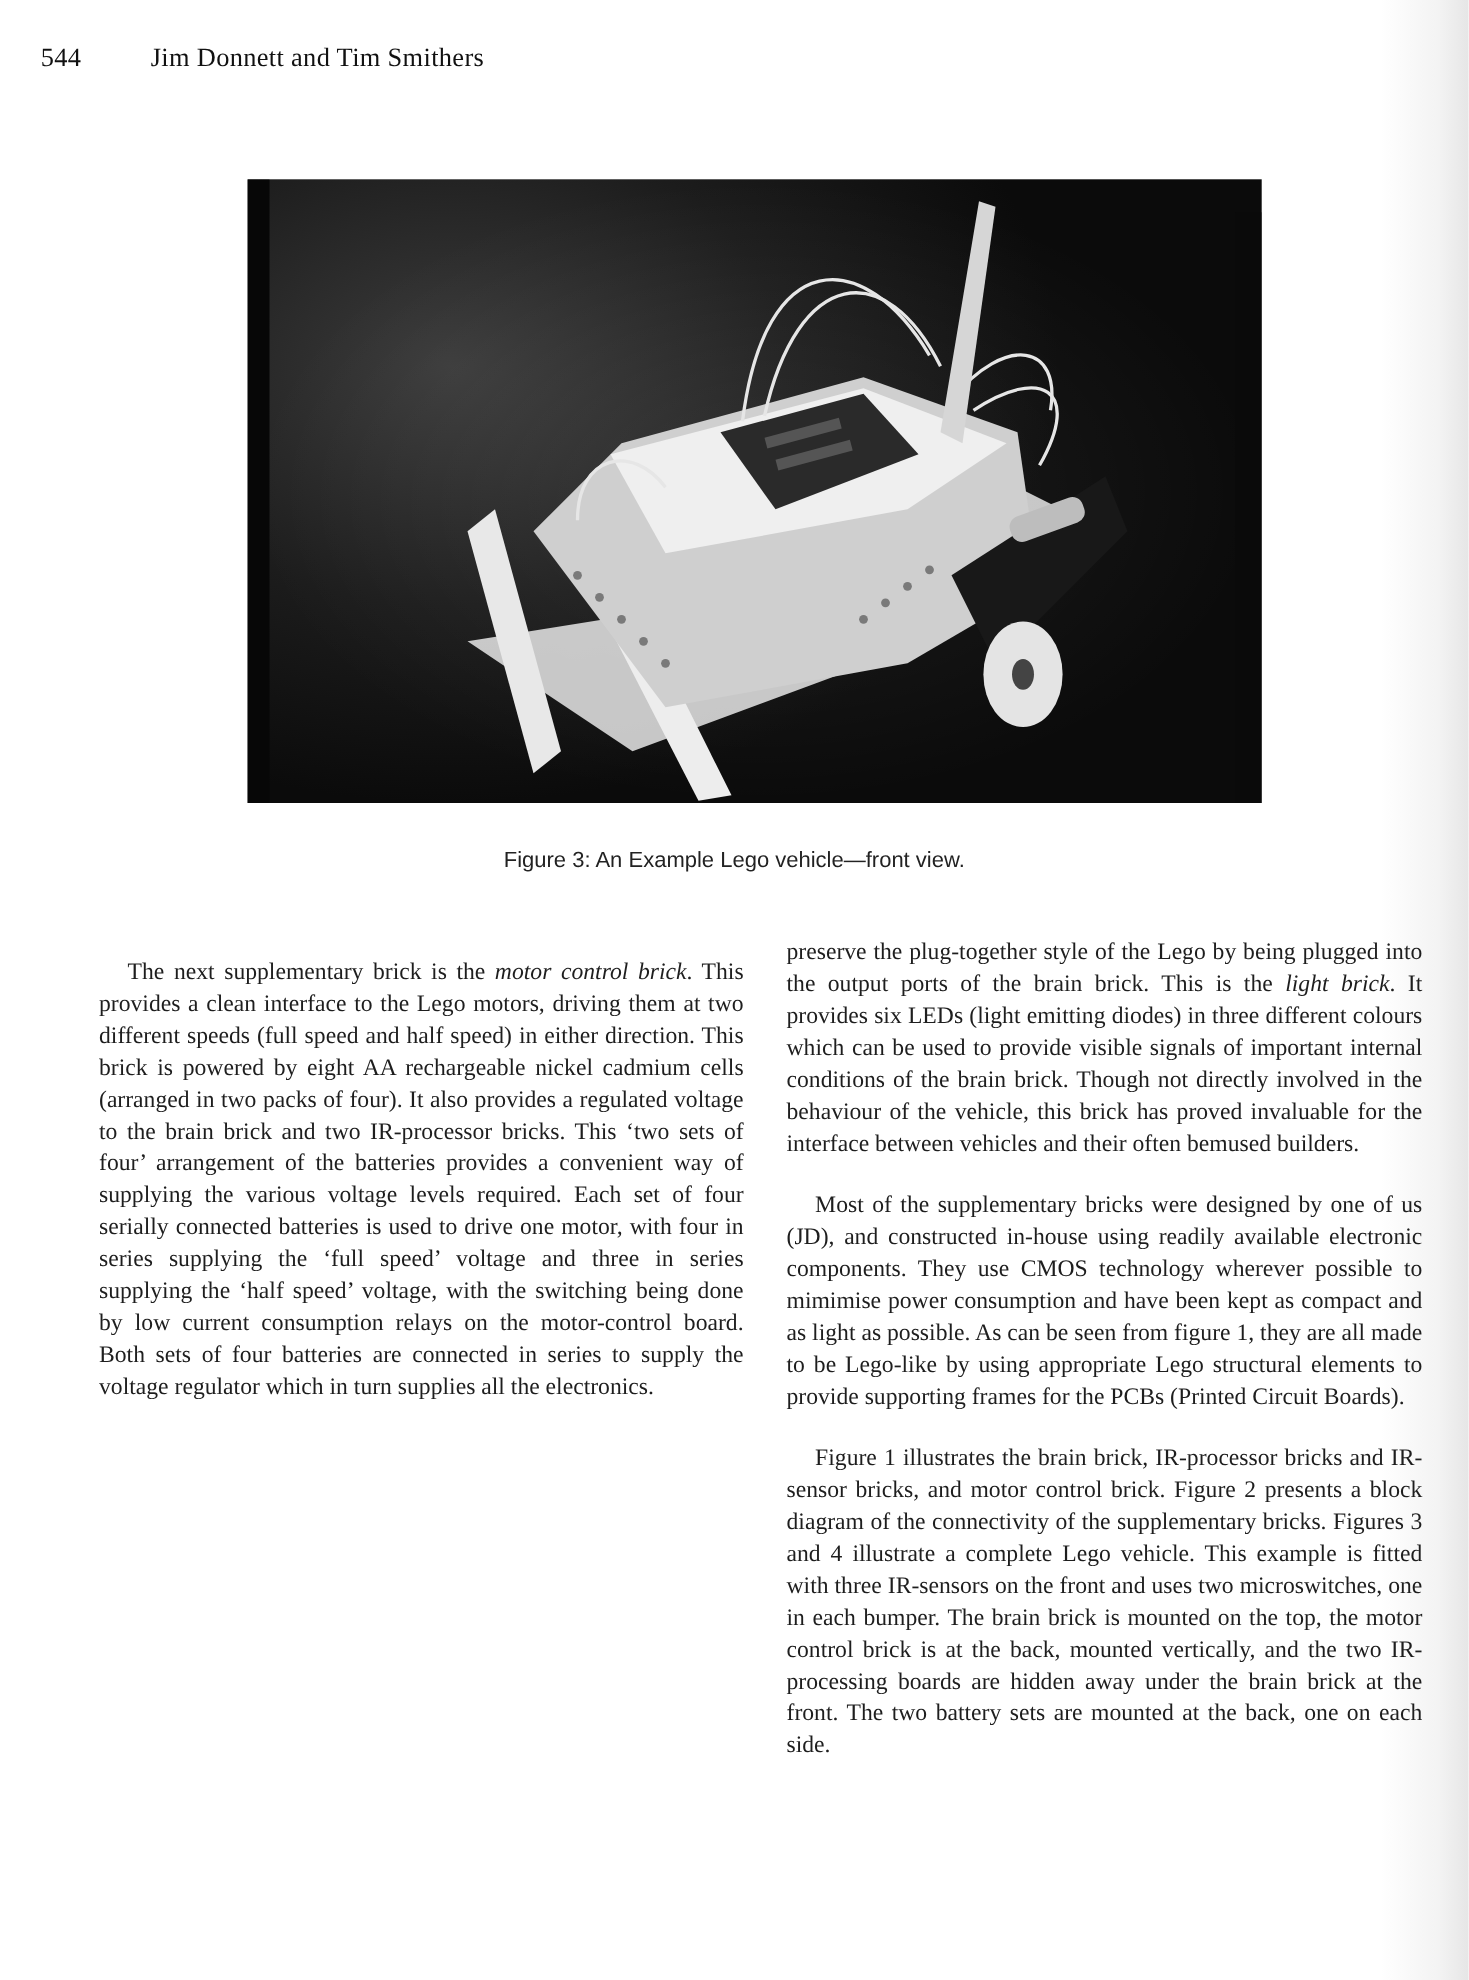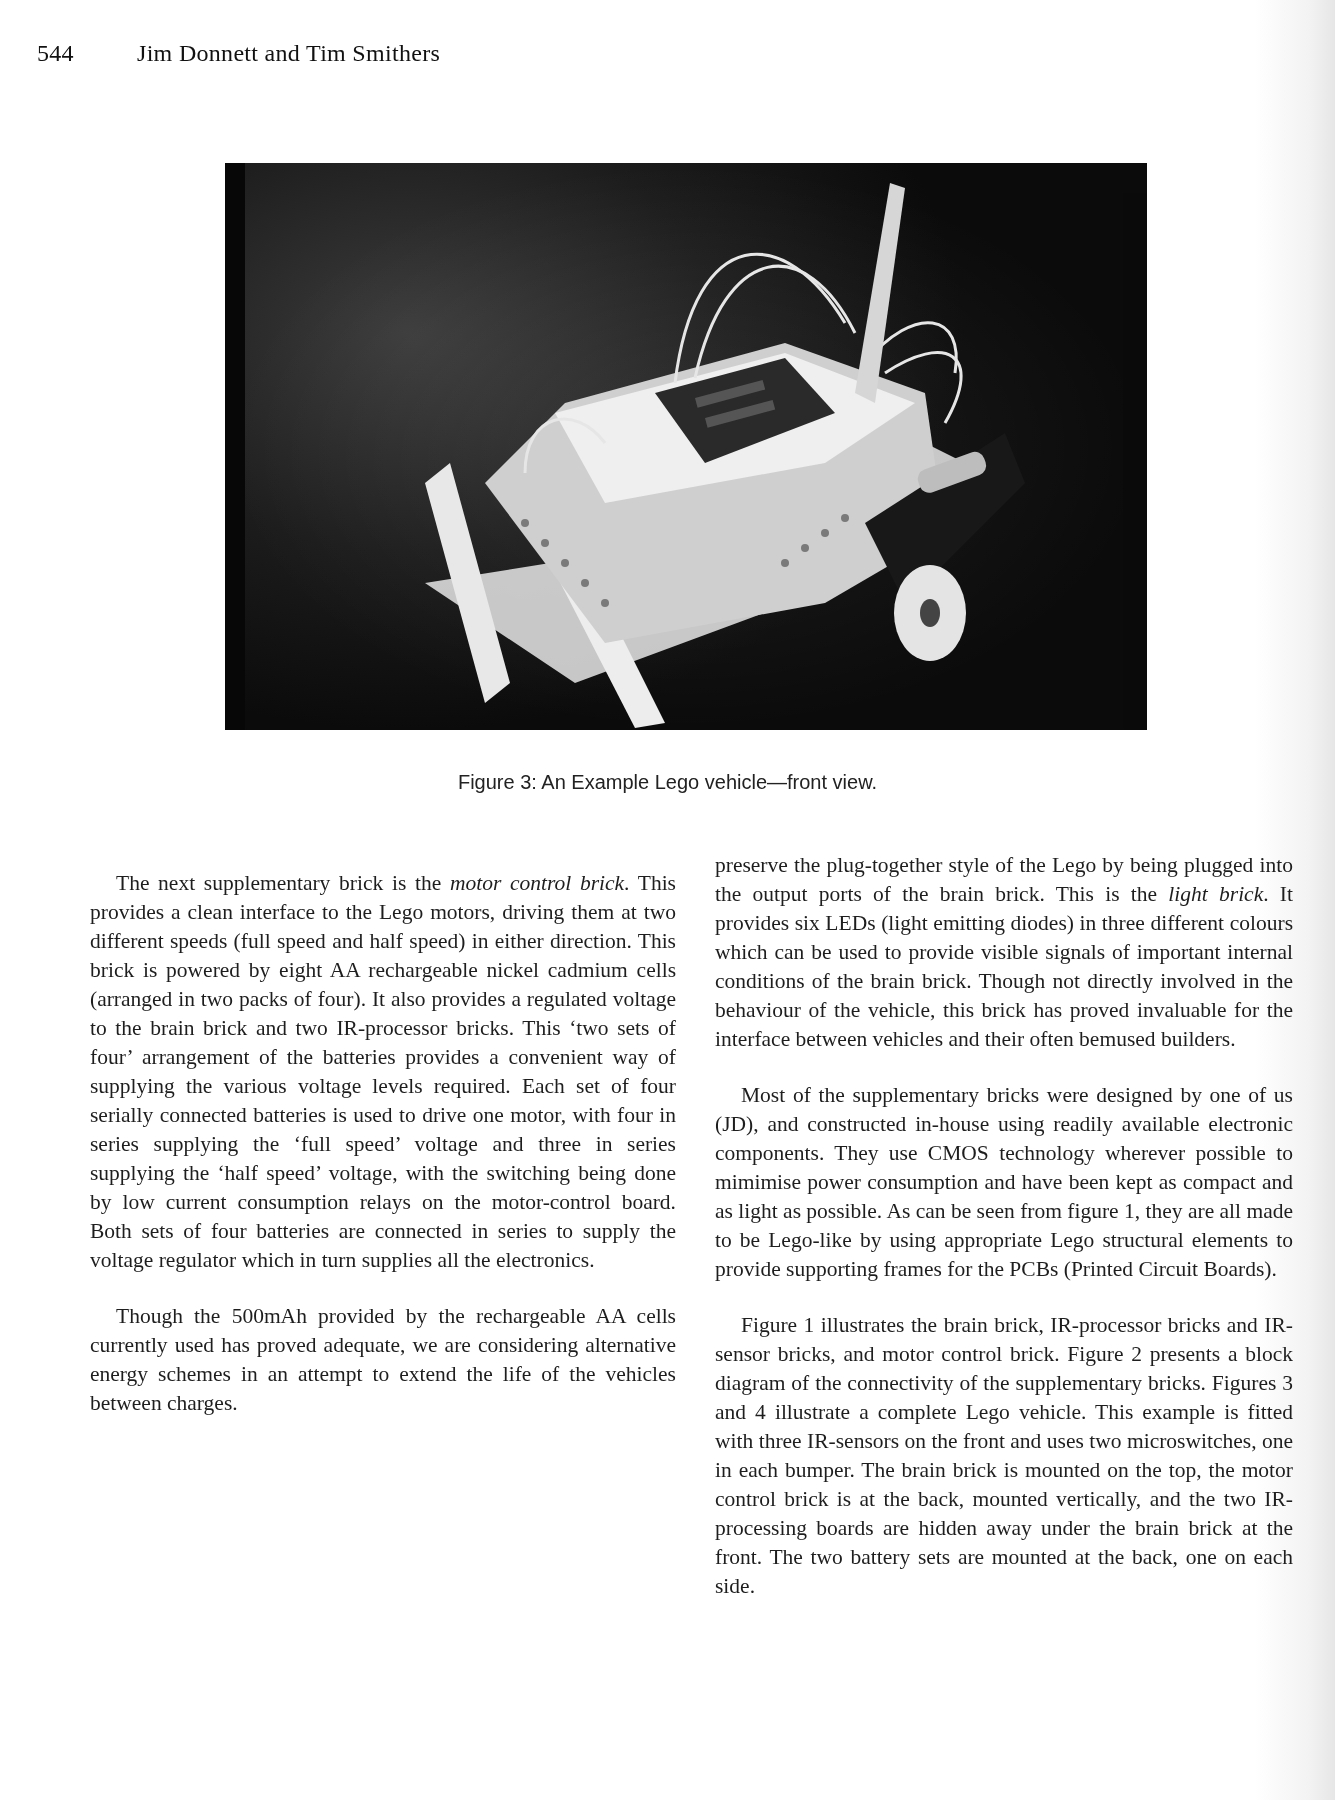--- a/index.html
+++ b/index.html
@@ -96,19 +96,18 @@
     </g>
 
     <path d="M630,230 L665,20 L680,25 L650,240 Z" fill="#d6d6d6"></path>
   </svg>
 </div>
 
 <div class="caption">Figure 3: An Example Lego vehicle—front view.</div>
 
 <div class="col left" id="left-col">
     <p><span>The next supplementary brick is the </span><em>motor control brick</em><span>.  This provides a clean interface to the Lego motors, driving them at two different speeds (full speed and half speed) in either direction.  This brick is powered by eight AA rechargeable nickel cadmium cells (arranged in two packs of four).  It also provides a regulated voltage to the brain brick and two IR-processor bricks.  This ‘two sets of four’ arrangement of the batteries provides a convenient way of supplying the various voltage levels required.  Each set of four serially connected batteries is used to drive one motor, with four in series supplying the ‘full speed’ voltage and three in series supplying the ‘half speed’ voltage, with the switching being done by low current consumption relays on the motor-control board.  Both sets of four batteries are connected in series to supply the voltage regulator which in turn supplies all the electronics.</span></p>
-    <p><span>Though the 500mAh provided by the rechargeable AA cells currently used has proved adequate, we are considering alternative energy schemes in an attempt to extend the life of the vehicles between charges.</span></p>
   </div>
 <div class="col right" id="right-col">
     <p class="cont"><span>preserve the plug-together style of the Lego by being plugged into the output ports of the brain brick. This is the </span><em>light brick</em><span>. It provides six LEDs (light emitting diodes) in three different colours which can be used to provide visible signals of important internal conditions of the brain brick.  Though not directly involved in the behaviour of the vehicle, this brick has proved invaluable for the interface between vehicles and their often bemused builders.</span></p>
     <p><span>Most of the supplementary bricks were designed by one of us (JD), and constructed in-house using readily available electronic components.  They use CMOS technology wherever possible to mimimise power consumption and have been kept as compact and as light as possible. As can be seen from figure 1, they are all made to be Lego-like by using appropriate Lego structural elements to provide supporting frames for the PCBs (Printed Circuit Boards).</span></p>
     <p><span>Figure 1 illustrates the brain brick, IR-processor bricks and IR-sensor bricks, and motor control brick. Figure 2 presents a block diagram of the connectivity of the supplementary bricks. Figures 3 and 4 illustrate a complete Lego vehicle. This example is fitted with three IR-sensors on the front and uses two microswitches, one in each bumper.  The brain brick is mounted on the top, the motor control brick is at the back, mounted vertically, and the two IR-processing boards are hidden away under the brain brick at the front.  The two battery sets are mounted at the back, one on each side.</span></p>
   </div>
 
 </body></html>

